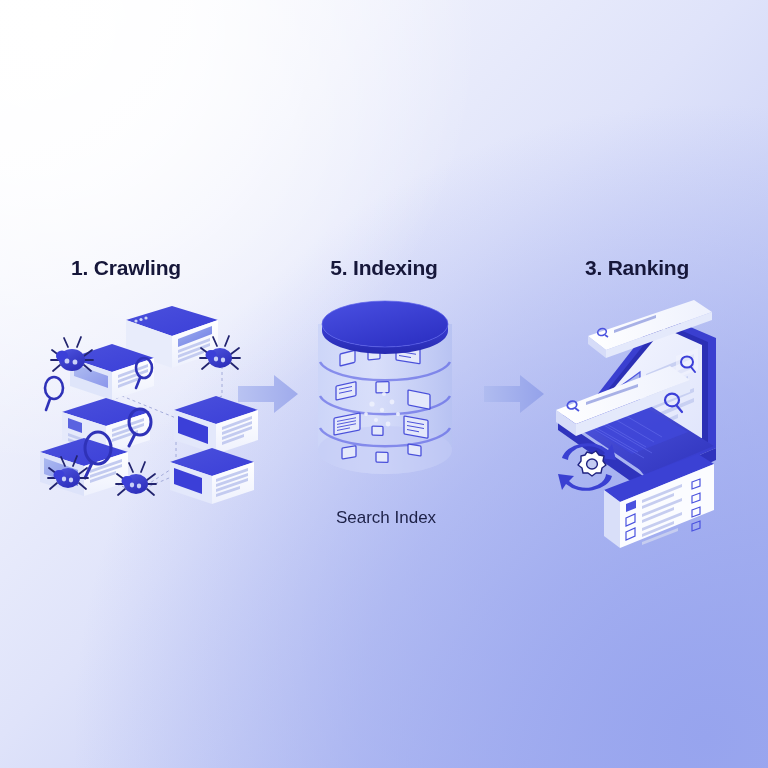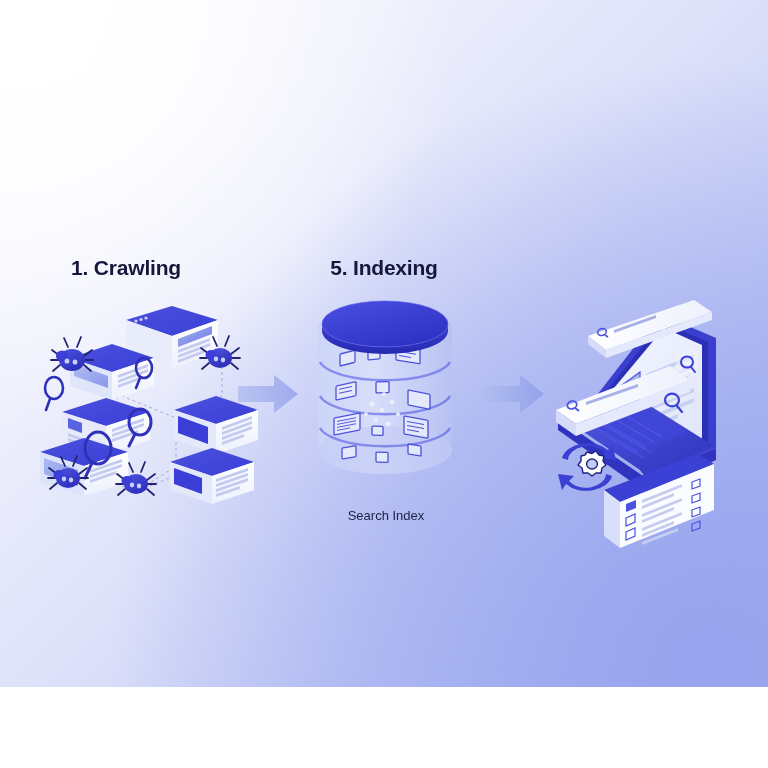--- a/index.html
+++ b/index.html
@@ -1,56 +1,57 @@
 <!DOCTYPE html>
 <html><head>
 <meta charset="utf-8">
 <style>
   html,body{margin:0;padding:0;}
   body{
     width:768px;height:768px;overflow:hidden;
     font-family:"Liberation Sans", sans-serif;
   }
   #stage{
-    position:relative;width:768px;height:687px;
+    position:relative;width:768px;height:768px;
     background:
       radial-gradient(circle at 6% 4%, #ffffff 0%, rgba(255,255,255,0.85) 14%, rgba(255,255,255,0) 42%),
       radial-gradient(circle at 92% 96%, #97a4ee 0%, rgba(151,164,238,0.55) 34%, rgba(151,164,238,0) 62%),
       linear-gradient(135deg, #fdfdff 0%, #eef0fc 26%, #dfe3fa 48%, #c9d0f6 70%, #a9b4f2 100%);
   }
   .stepTitle{
     position:absolute;
     color:#16173a;
     font-size:21px;
     font-weight:bold;
     letter-spacing:-0.2px;
     white-space:nowrap;
     text-align:center;
     transform:translateX(-50%);
   }
   .caption{
     position:absolute;
     color:#1d2147;
-    font-size:13px;
+    font-size:17px;
     white-space:nowrap;
     transform:translateX(-50%);
   }
   .arrowWrap{position:absolute;}
   .panel{position:absolute;}
   svg{display:block;overflow:visible;}
 </style>
 </head>
 <body>
 
 <div id="stage">
 
   <div class="stepTitle" style="left:126px;top:256px;">1. Crawling</div>
 
   <div class="stepTitle" style="left:384px;top:256px;">5. Indexing</div>
 
+  <div class="stepTitle" style="left:637px;top:256px;">3. Ranking</div>
 
   <div class="panel" style="left:26px;top:296px;width:236px;height:208px;">
     <svg width="236" height="208" viewBox="0 0 236 208">
       <defs>
         <linearGradient id="cardTop" x1="0" y1="0" x2="1" y2="1">
           <stop offset="0%" stop-color="#4a50dc"></stop>
           <stop offset="100%" stop-color="#3b3fd8"></stop>
         </linearGradient>
         <linearGradient id="cardBody" x1="0" y1="0" x2="0" y2="1">
           <stop offset="0%" stop-color="#ffffff"></stop>

